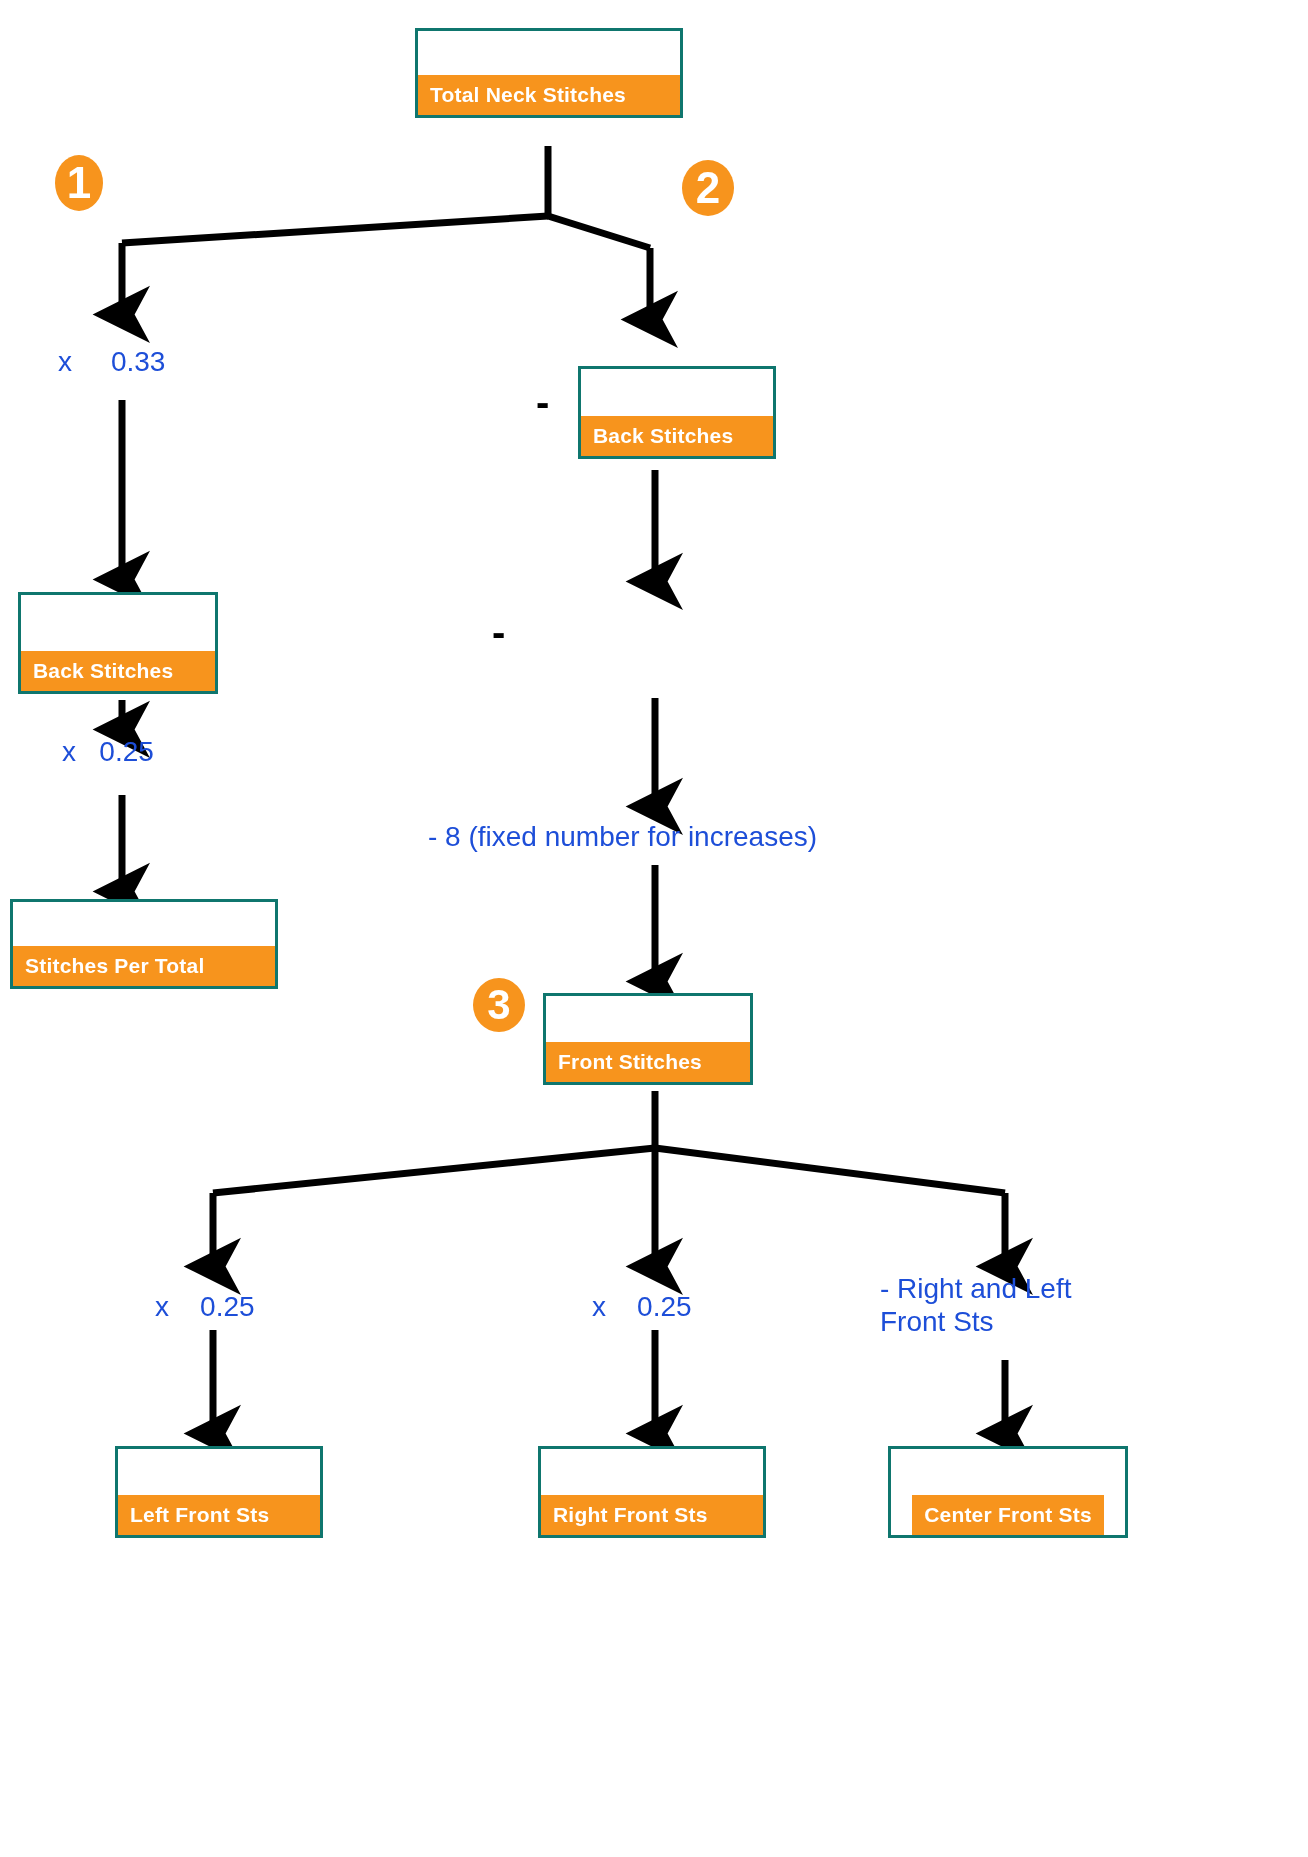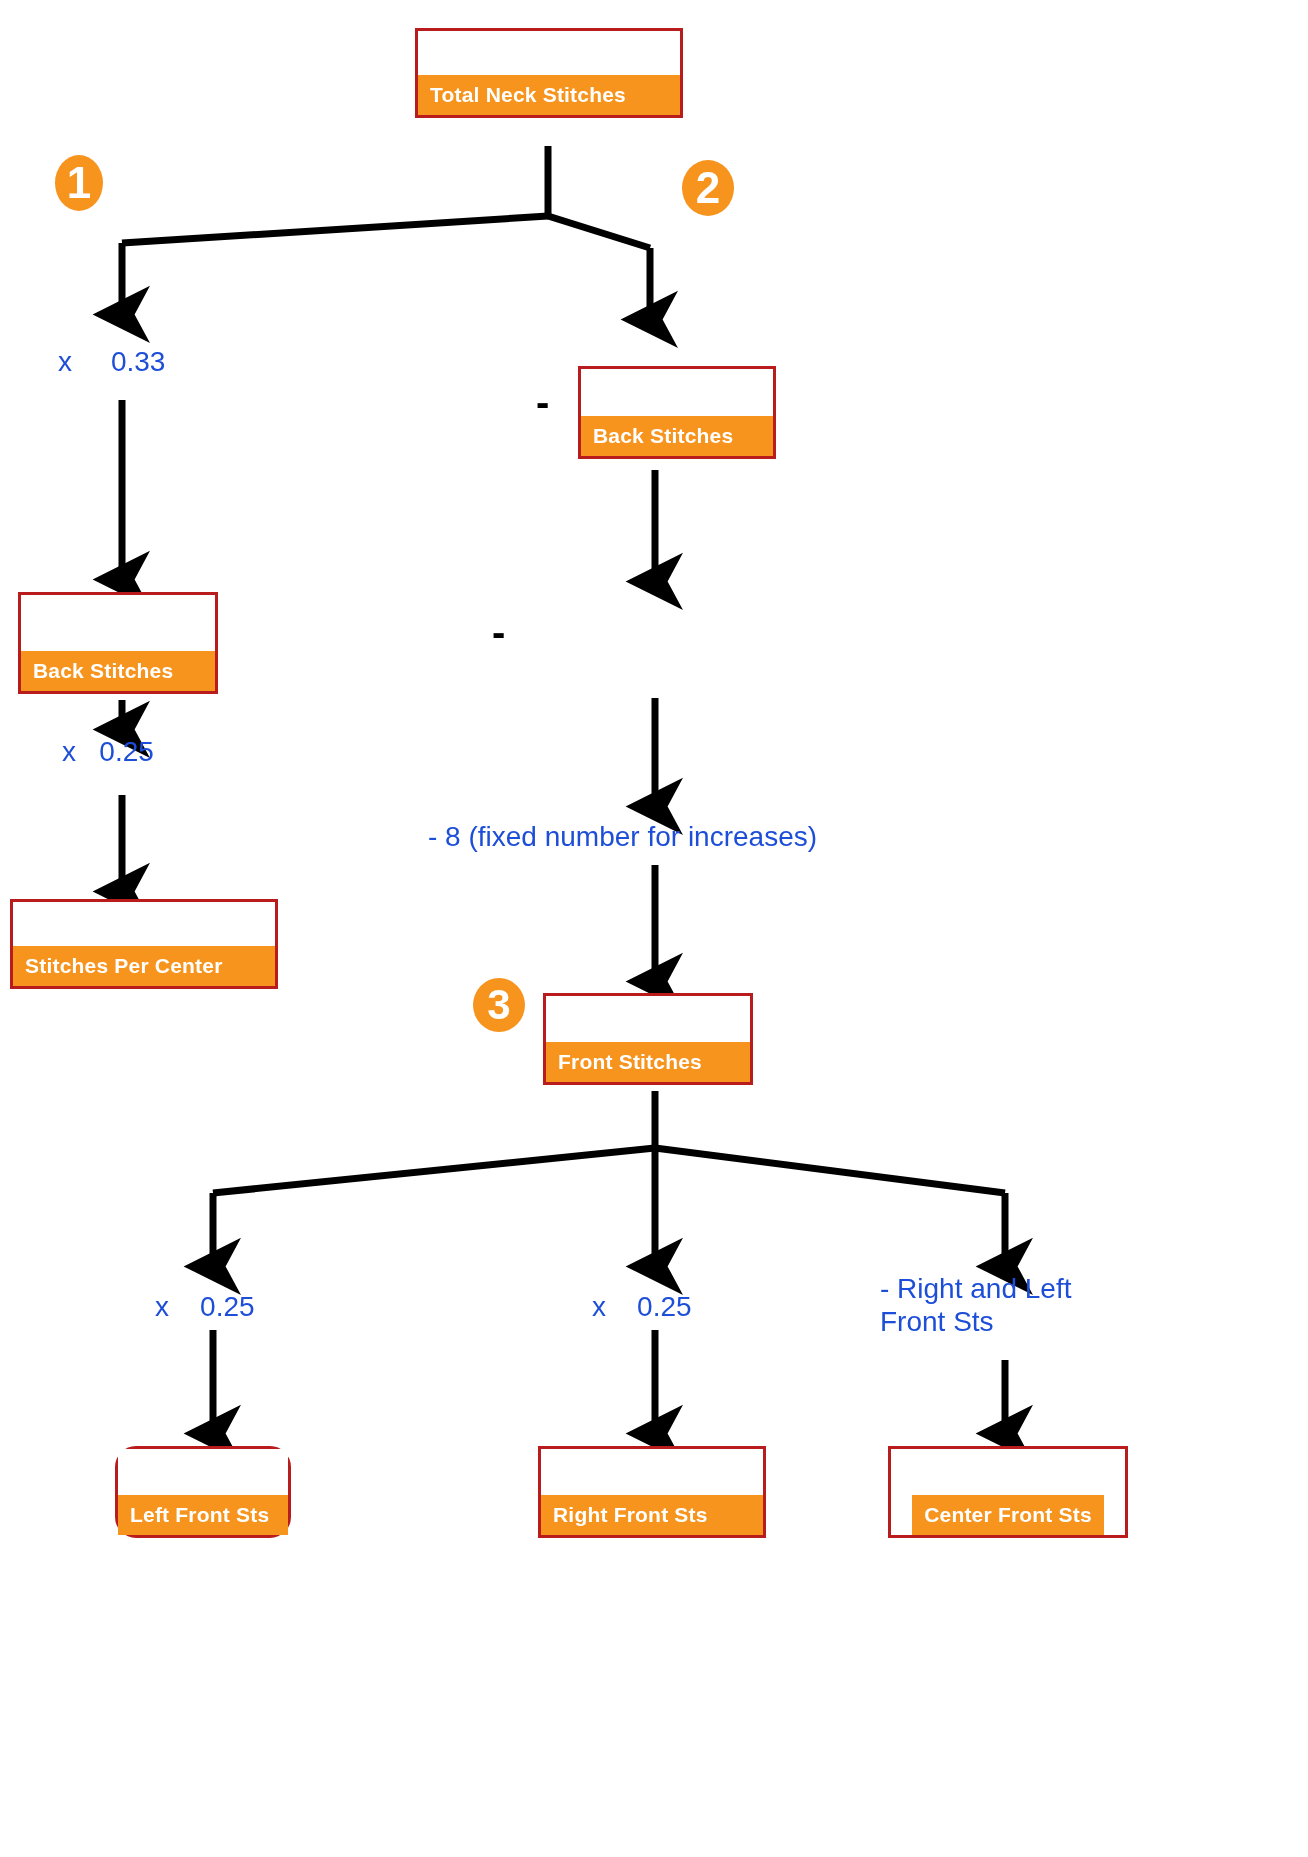--- a/index.html
+++ b/index.html
@@ -15,21 +15,21 @@
     width: 1308px;
     height: 1857px;
     background: #ffffff;
     overflow: hidden;
   }
 
   
   .node {
     position: absolute;
     box-sizing: border-box;
-    border: 3px solid #b91c1c;
+    border: 3px solid #0f766e;
     background: #ffffff;
     display: flex;
     flex-direction: column;
     justify-content: flex-end;
   }
   .node .band {
     background: #F7941D;
     color: #ffffff;
     font-weight: bold;
     font-size: 21px;
@@ -143,35 +143,35 @@
     <div class="band">Total Neck Stitches</div>
   </div>
 
   <div class="node" style="left:18px; top:592px; width:200px; height:102px;">
     <div class="slot"></div>
     <div class="band">Back Stitches</div>
   </div>
 
   <div class="node" style="left:10px; top:899px; width:268px; height:90px;">
     <div class="slot"></div>
-    <div class="band">Stitches Per Center</div>
+    <div class="band">Stitches Per Total</div>
   </div>
 
   <div class="node" style="left:578px; top:366px; width:198px; height:93px;">
     <div class="slot"></div>
     <div class="band">Back Stitches</div>
   </div>
 
 
   <div class="node" style="left:543px; top:993px; width:210px; height:92px;">
     <div class="slot"></div>
     <div class="band">Front Stitches</div>
   </div>
 
-  <div class="node" style="left:115px; top:1446px; width:176px; height:92px;border-radius:21px;">
+  <div class="node" style="left:115px; top:1446px; width:208px; height:92px;">
     <div class="slot"></div>
     <div class="band">Left Front Sts</div>
   </div>
 
   <div class="node" style="left:538px; top:1446px; width:228px; height:92px;gap:8px;">
     <div class="slot"></div>
     <div class="band">Right Front Sts</div>
   </div>
 
   <div class="node" style="left:888px; top:1446px; width:240px; height:92px;align-items:center;">

